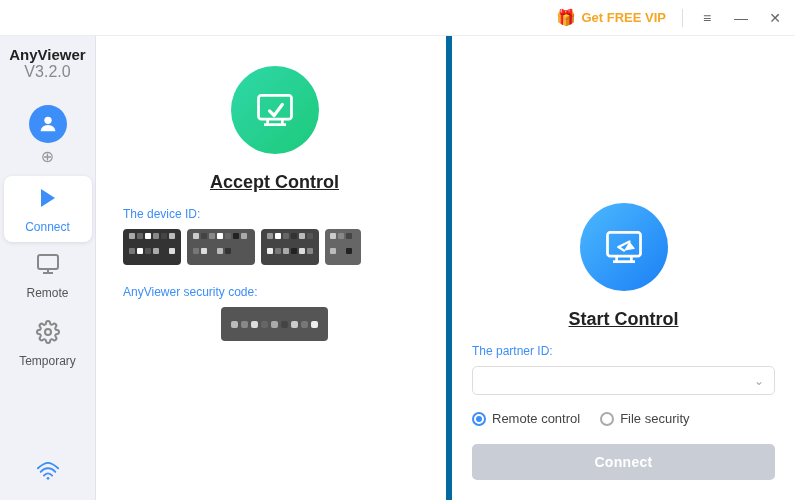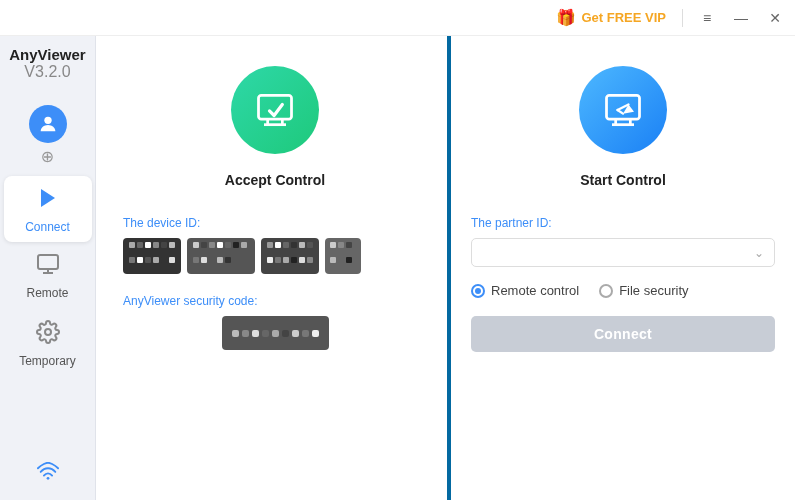--- a/index.html
+++ b/index.html
@@ -171,44 +171,46 @@
     
     .panel {
       flex: 1;
       display: flex;
       flex-direction: column;
       align-items: center;
       padding: 30px 20px 20px;
       position: relative;
     }
     .panel-right {
-      border-left: 4px solid #0369a1;
+      border-left: 6px solid #0369a1;
+      justify-content: flex-end;
     }
 
     .panel-icon-circle {
       width: 88px;
       height: 88px;
       border-radius: 50%;
       display: flex;
       align-items: center;
       justify-content: center;
       margin-bottom: 18px;
     }
     .panel-icon-circle.green {
       background: linear-gradient(135deg, #2ed8a8, #1ec97b);
     }
     .panel-icon-circle.blue {
       background: linear-gradient(135deg, #4db8ff, #1a80f5);
     }
 
     .panel-title {
-      font-size: 14px;
+      font-size: 18px;
       font-weight: 700;
       color: #222;
-      margin-bottom: 28px;
+      margin-bottom: 14px;
+      text-decoration: underline;
     }
 
     .panel-label {
       font-size: 12px;
       color: #3d8ef8;
       align-self: flex-start;
       margin-bottom: 8px;
       width: 100%;
     }
 

